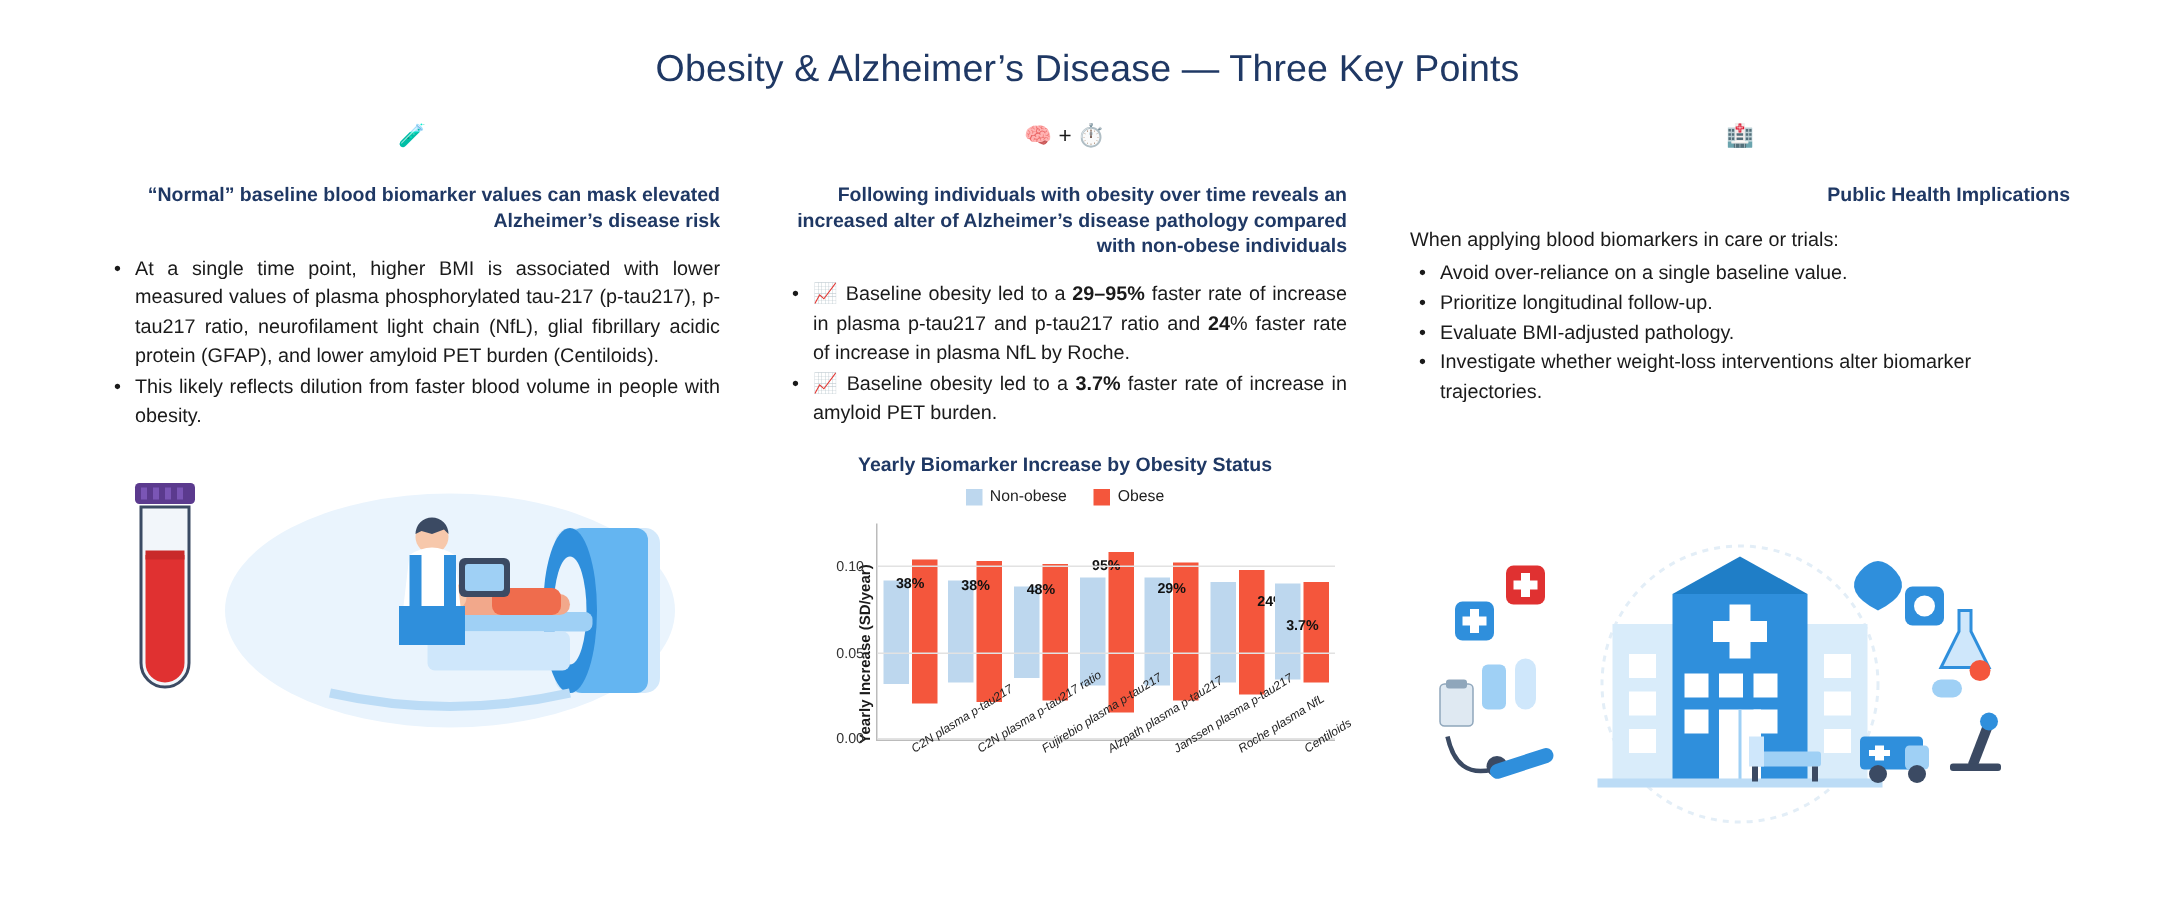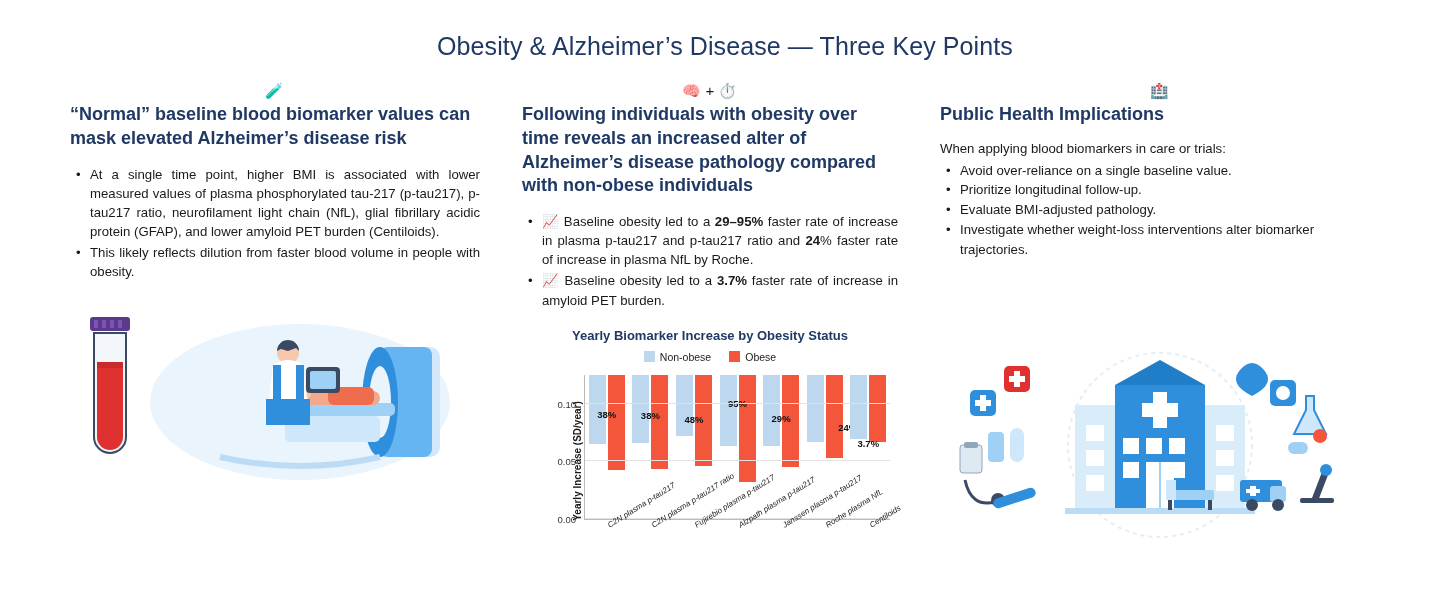--- a/index.html
+++ b/index.html
@@ -36,26 +36,26 @@
   .col-2 { width: 480px; padding: 0 12px; }
   .col-3 { width: 500px; padding: 0 30px; }
 
   .col-emoji {
     text-align: center;
     font-size: 15px;
     line-height: 1;
     height: 18px;
   }
   .col-head {
-    text-align: left;
+    text-align: right;
     font-weight: bold;
-    font-size: 18px;
+    font-size: 13px;
     color: #1f3864;
     line-height: 1.32;
-    margin-top: 2px;
+    margin-top: 20px;
   }
   ul.bullets {
     margin: 14px 0 0 0;
     padding-left: 20px;
     list-style: none;
   }
   ul.bullets li {
     position: relative;
     font-size: 13.2px;
     line-height: 1.45;
@@ -152,21 +152,21 @@
   }
   .bars {
     position: absolute;
     left: 0; right: 0; bottom: 0; top: 0;
     display: flex;
     align-items: flex-end;
     justify-content: space-around;
   }
   .group {
     display: flex;
-    align-items: flex-start;
+    align-items: center;
     gap: 2px;
     position: relative;
     height: 100%;
     flex: 1;
     justify-content: center;
   }
   .bar {
     width: 17px;
   }
   .bar-a { background: #bdd7ee; }

